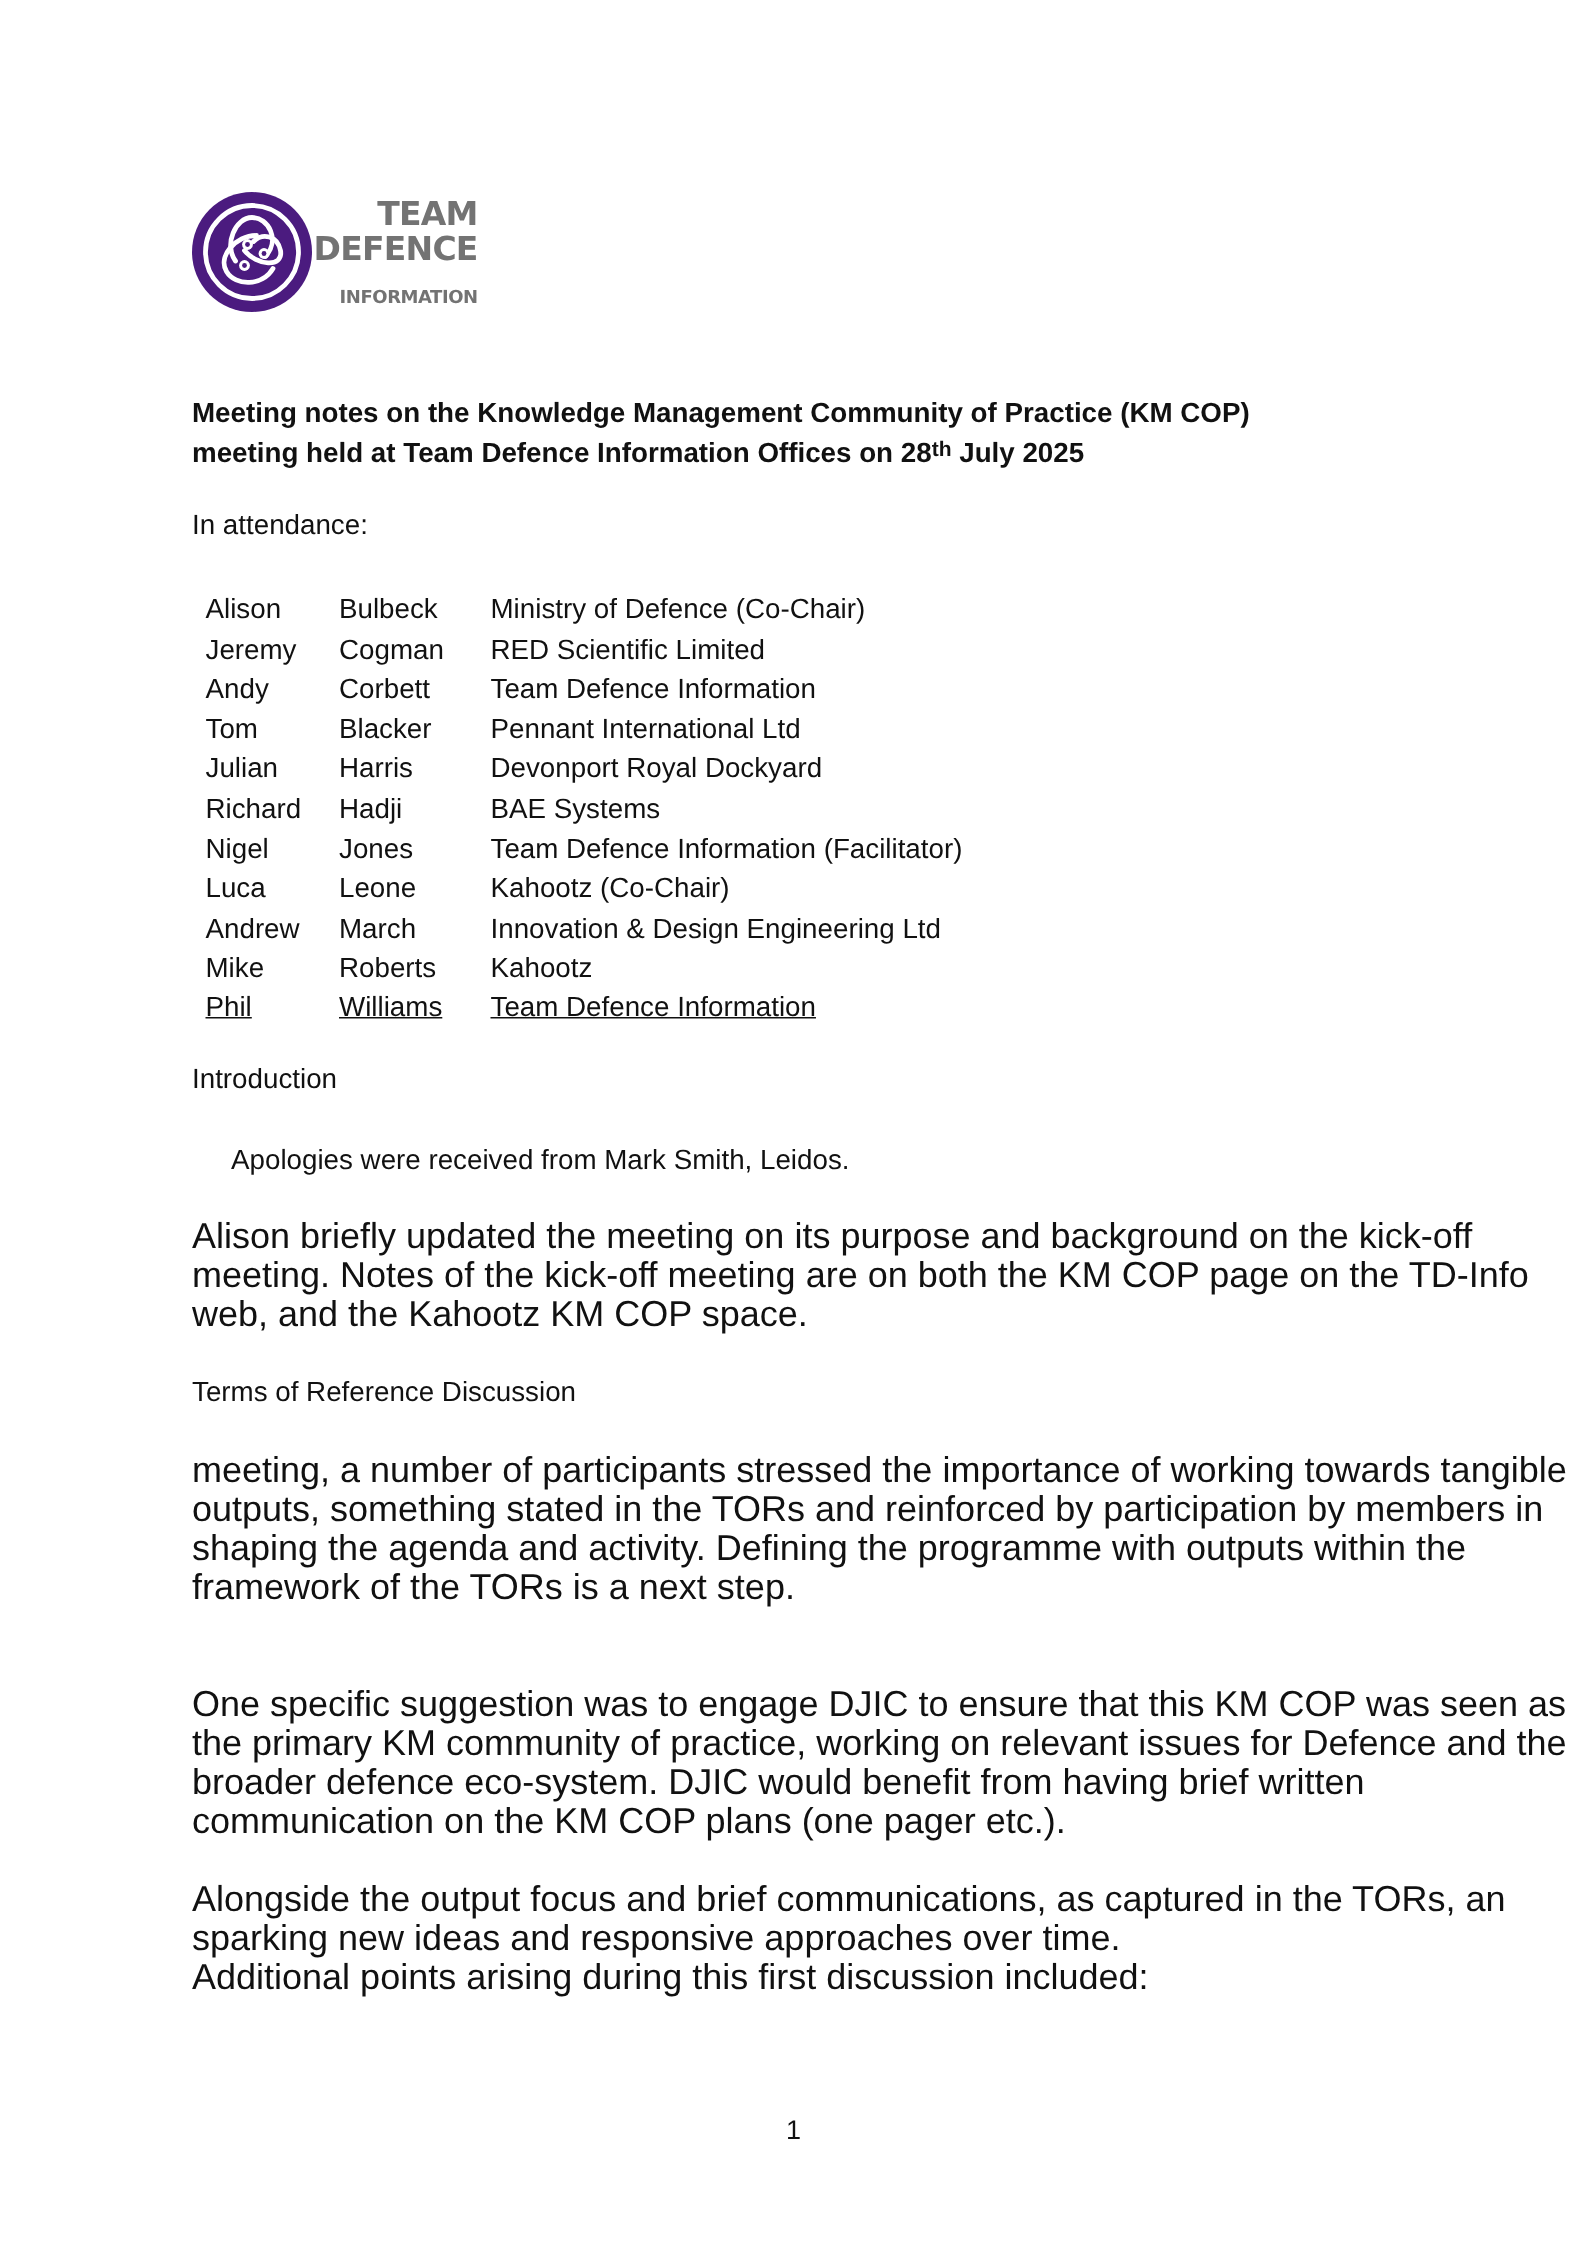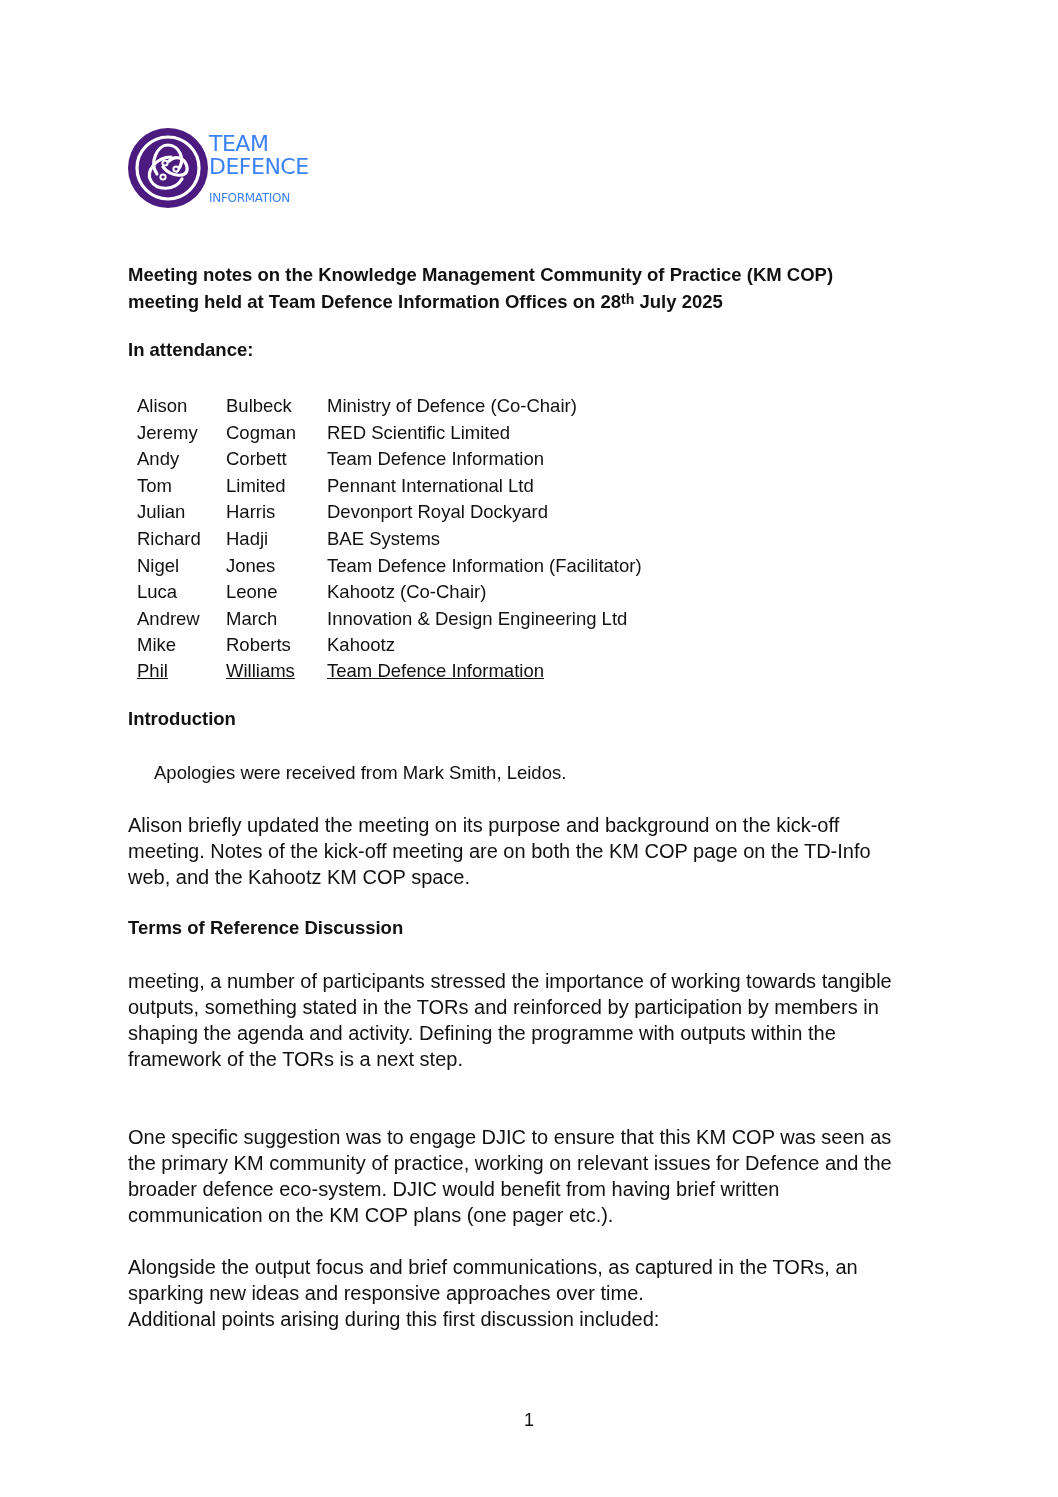--- a/index.html
+++ b/index.html
@@ -31,25 +31,26 @@
     }
     .logo-mark {
       width: 82px;
       height: 82px;
       display: block;
     }
     .logo-text {
       margin-left: 0px;
       display: flex;
       flex-direction: column;
-      color: #3b82f6;
+      color: #737373;
       font-family: "DejaVu Sans", "Liberation Sans", sans-serif;
-      font-weight: normal;
+      font-weight: bold;
       line-height: 1;
       letter-spacing: -0.5px;
+      align-items: flex-end;
     }
     .logo-text .l1 { font-size: 22px; margin-bottom: 1px; }
     .logo-text .l2 { font-size: 22px; margin-bottom: 14px; }
     .logo-text .l3 { font-size: 12px; letter-spacing: -0.3px; }
 
     .text {
       position: absolute;
       left: 128px;
       font-size: 18.5px;
       line-height: 26.5px;
@@ -67,21 +68,21 @@
     .title sup {
       font-size: 14px;
       vertical-align: top;
       position: relative;
       top: -2px;
     }
     .heading {
       position: absolute;
       left: 128px;
       font-size: 18.5px;
-      font-weight: bold;
+      font-weight: normal;
       white-space: nowrap;
     }
     .attendees {
       position: absolute;
       left: 137px;
       top: 393px;
       font-size: 18.5px;
     }
     .att-row {
       display: flex;
@@ -89,21 +90,21 @@
       line-height: 26.6px;
       white-space: nowrap;
     }
     .att-row.last { height: 24px; line-height: 24px; text-decoration: underline; }
     .att-first { width: 89px; }
     .att-last { width: 101px; }
     .att-org { }
     .para {
       position: absolute;
       left: 128px;
-      font-size: 20px;
+      font-size: 24px;
       line-height: 26px;
       width: 800px;
     }
     .para .line { display: block; white-space: nowrap; }
     .page-number {
       position: absolute;
       left: 524px;
       top: 1410px;
       font-size: 18px;
     }
@@ -161,21 +162,21 @@
       <span class="att-last">Cogman</span>
       <span class="att-org">RED Scientific Limited</span>
     </div>
     <div class="att-row">
       <span class="att-first">Andy</span>
       <span class="att-last">Corbett</span>
       <span class="att-org">Team Defence Information</span>
     </div>
     <div class="att-row">
       <span class="att-first">Tom</span>
-      <span class="att-last">Limited</span>
+      <span class="att-last">Blacker</span>
       <span class="att-org">Pennant International Ltd</span>
     </div>
     <div class="att-row">
       <span class="att-first">Julian</span>
       <span class="att-last">Harris</span>
       <span class="att-org">Devonport Royal Dockyard</span>
     </div>
     <div class="att-row">
       <span class="att-first">Richard</span>
       <span class="att-last">Hadji</span>

